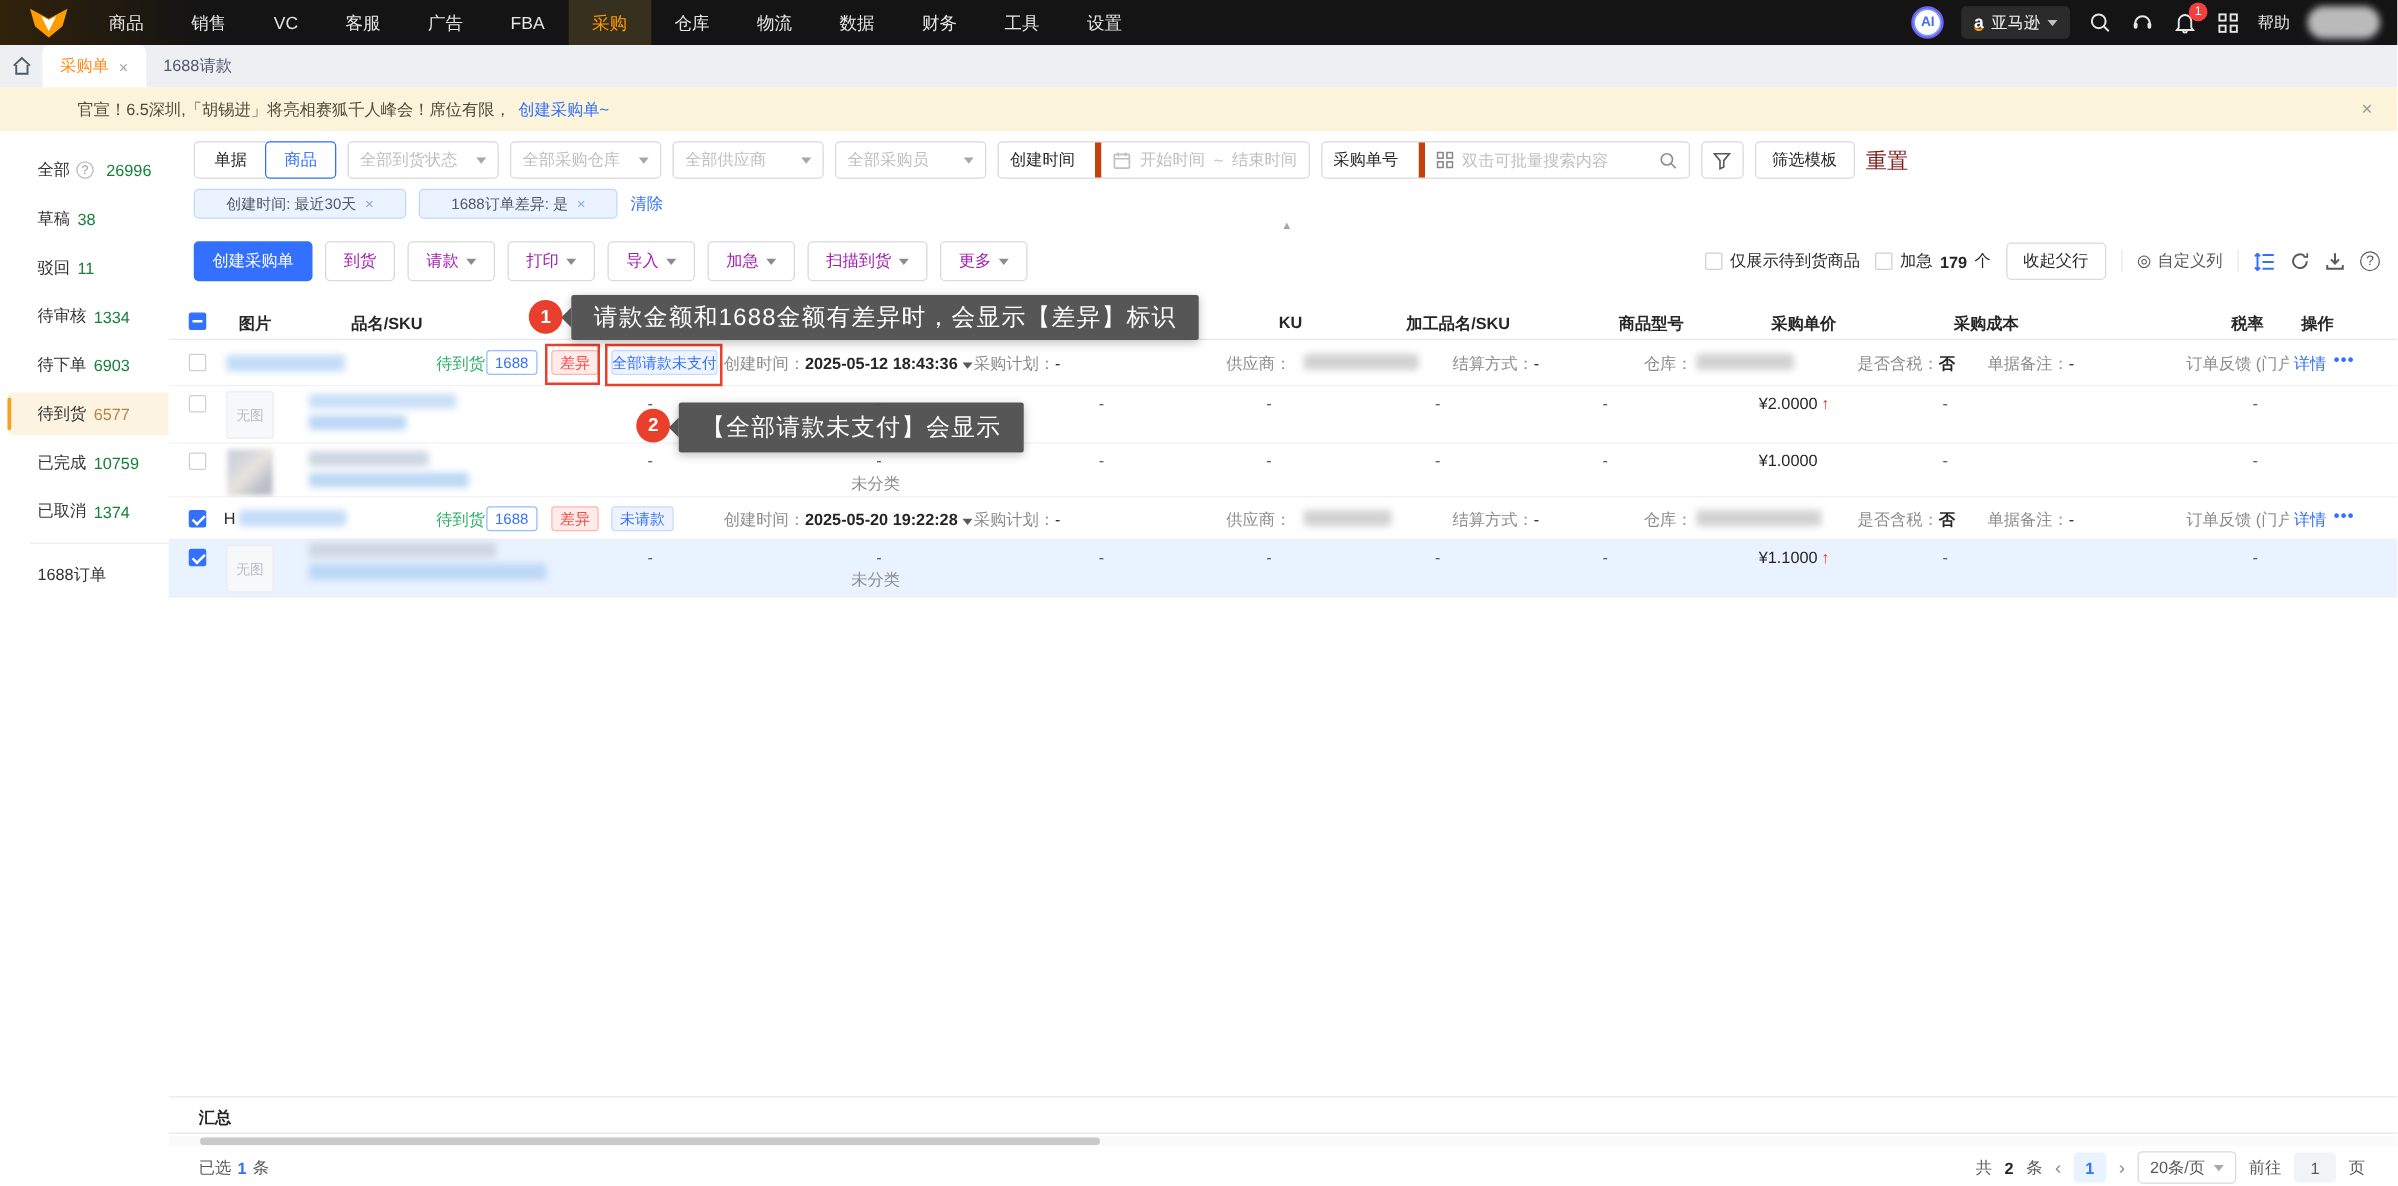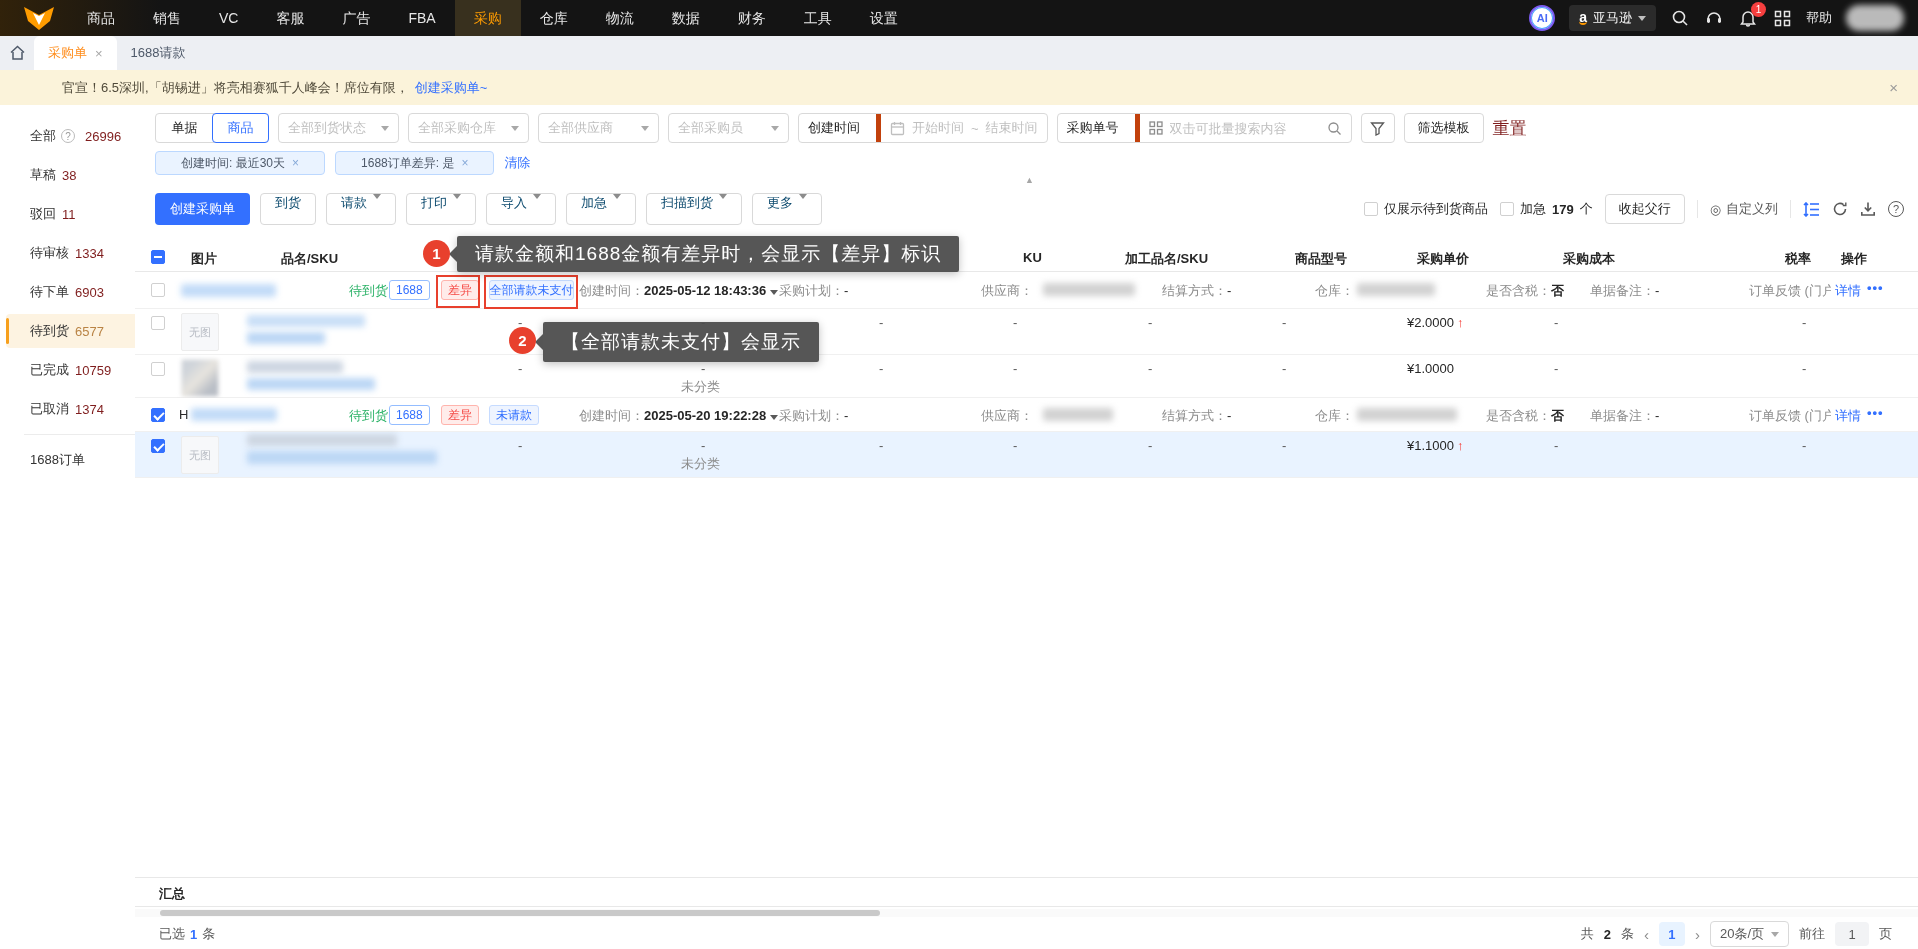--- a/index.html
+++ b/index.html
@@ -42,21 +42,21 @@
   .banner { position:absolute; left:0; top:70px; width:1918px; height:35px; background:#fbf3da;
     display:flex; align-items:center; padding:0 20px 0 62px; font-size:13px; color:#504a3a; }
   .banner a { color:#3370ff; text-decoration:none; margin-left:6px; }
   .banner .x { margin-left:auto; color:#9a9a9a; font-size:15px; cursor:pointer; }
 
   
   .sidebar { position:absolute; left:0; top:105px; width:161px; height:844px; background:#fff;
     border-right:1px solid #e8e8e8;text-align:center; }
   .side-item { position:relative; height:34px; margin:5px 6px; display:flex; align-items:center;
     padding-left:24px; font-size:13px; color:#333; border-radius:4px; cursor:pointer; white-space:nowrap; }
-  .side-item .cnt { margin-left:6px; color:#7f1d1d; }
+  .side-item .cnt { margin-left:6px; color:#15803d; }
   .side-item.active { background:#fdf3e1; }
   .side-item.active::before { content:""; position:absolute; left:0; top:4px; bottom:4px; width:3px; background:#f7a01d; border-radius:2px; }
   .side-item.active .cnt { color:#b98344; }
   .q-circle { width:14px; height:14px; border:1px solid #bbb; color:#999; border-radius:50%; font-size:10px;
     display:inline-flex; align-items:center; justify-content:center; margin:0 4px 0 5px; }
   .side-divider { height:1px; background:#ececec; margin:8px 24px 8px 24px; }
   .side-collapse { position:absolute; right:-1px; top:400px; width:13px; height:36px; background:#f4f5f7;
     border:1px solid #e3e3e3; border-right:none; border-radius:8px 0 0 8px; display:flex; align-items:center; justify-content:center; cursor:pointer; }
   .tri-left { width:0; height:0; border-top:4px solid transparent; border-bottom:4px solid transparent; border-right:5px solid #6b6b6b; }
 
@@ -87,22 +87,22 @@
   .tag { background:#eaf3ff; border:1px solid #bcd8ff; border-radius:4px; height:24px; display:flex; align-items:center;
     gap:7px; padding:0 25px; font-size:12px; color:#4e5969; }
   .tag .x { color:#86a9d8; cursor:pointer; }
   .clear-link { color:#3370ff; font-size:13px; cursor:pointer; }
   .collapse-up { position:absolute; left:890px; top:70px; font-size:9px; color:#a6a6a6; cursor:pointer; }
 
   
   .toolbar { position:absolute; left:20px; top:88px; right:14px; display:flex; align-items:center; gap:10px; }
   .btn-primary { background:#3370ff; border-color:#3370ff; color:#fff; height:32px; border-radius:4px;
     display:flex; align-items:center; padding:0 15px; font-size:13px; cursor:pointer; }
-  .tb-btn { height:32px; border:1px solid #d9d9d9; border-radius:4px; background:#fff; display:flex; 
-    gap:6px; padding:0 14px; font-size:13px; color:#0c4a6e; cursor:pointer; }
+  .tb-btn { height:32px; border:1px solid #d9d9d9; border-radius:4px; background:#fff; display:flex; align-items:center;
+    gap:6px; padding:0 14px; font-size:13px; color:#a21caf; cursor:pointer; }
   .caret-sm { width:0;height:0;border-left:4px solid transparent;border-right:4px solid transparent;border-top:5px solid #8c8c8c; }
   .toolbar-right { margin-left:auto; display:flex; align-items:center; gap:12px; }
   .cb { width:14px; height:14px; border:1px solid #d0d0d0; border-radius:2px; background:#fff; display:inline-block; flex:none; }
   .cb.checked { background:#3370ff; border-color:#3370ff; position:relative; }
   .cb.checked::after { content:""; position:absolute; left:4px; top:1px; width:4px; height:8px;
     border:solid #fff; border-width:0 2px 2px 0; transform:rotate(45deg); }
   .cb.ind { background:#3370ff; border-color:#3370ff; position:relative; }
   .cb.ind::after { content:""; position:absolute; left:2px; top:5px; width:8px; height:2px; background:#fff; }
   .chk-label { display:flex; align-items:center; gap:6px; font-size:13px; color:#262626; cursor:pointer; }
   .v-div { width:1px; height:18px; background:#e6e6e6; }

